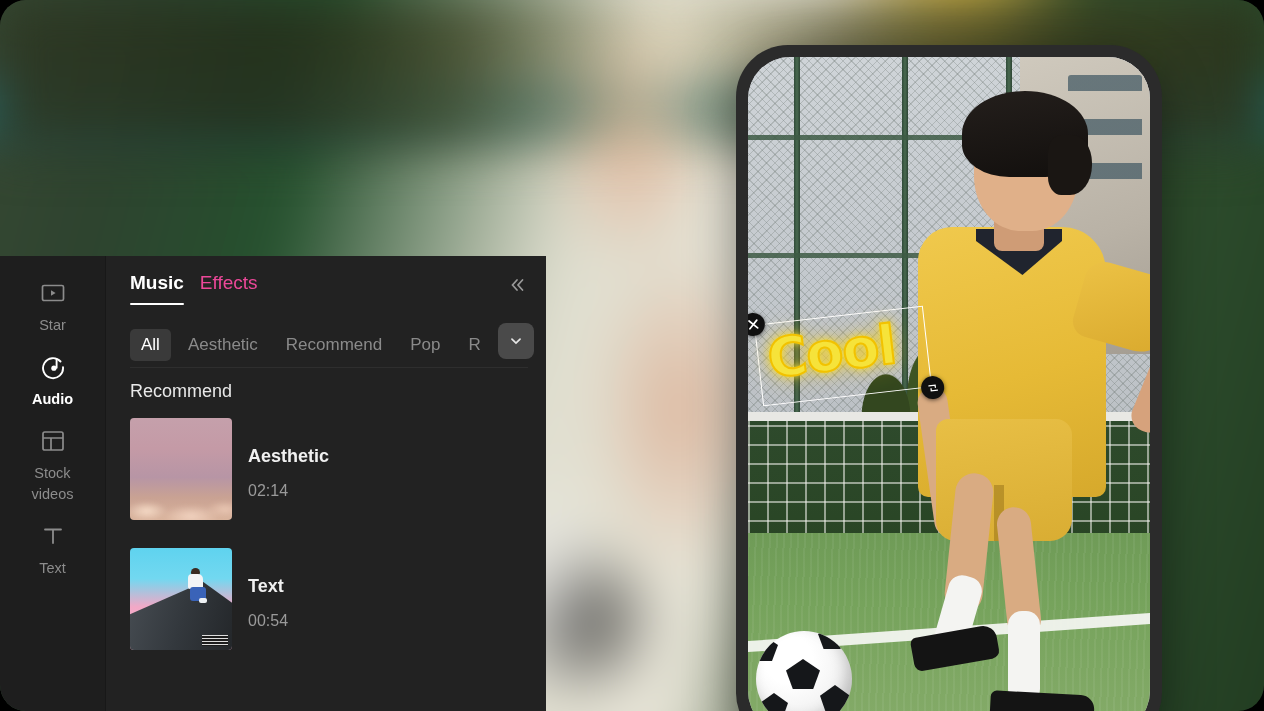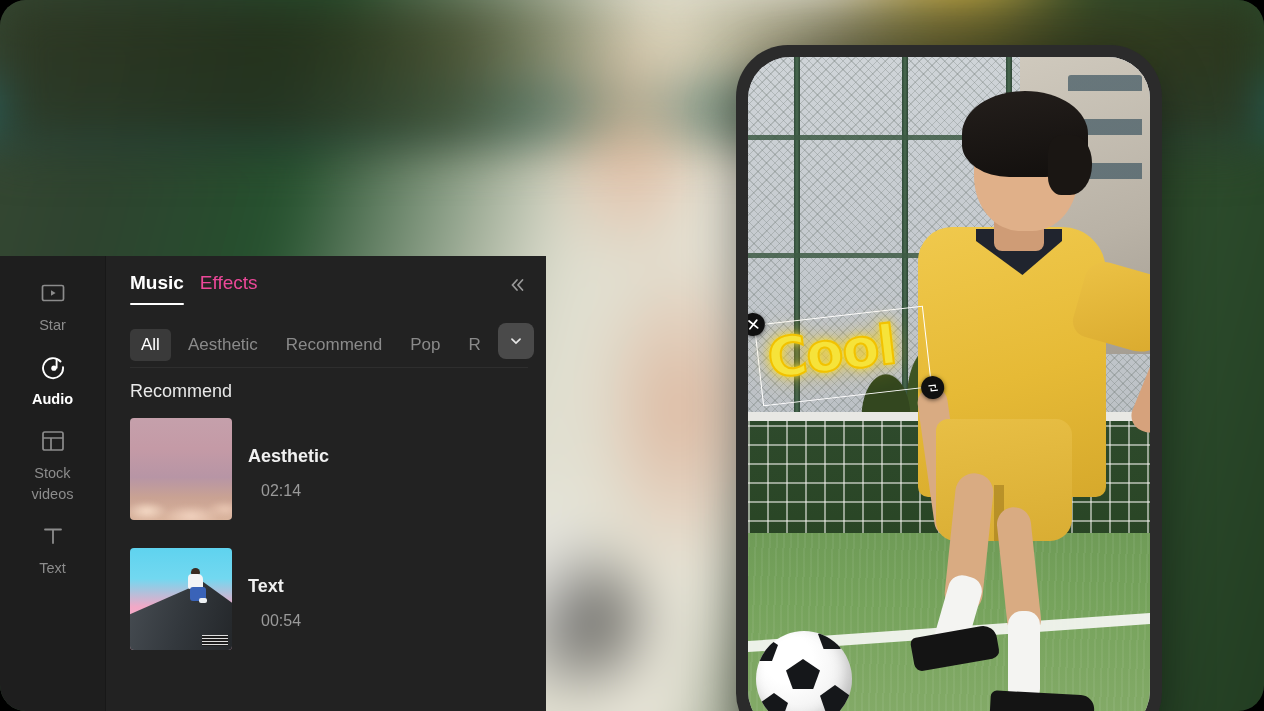--- a/index.html
+++ b/index.html
@@ -256,21 +256,21 @@
   .track {
     display:flex; align-items:flex-start; gap: 16px;
     padding: 6px 0 22px; cursor:pointer;
   }
   .thumb {
     width: 102px; height: 102px; border-radius: 4px; flex: none;
     position:relative; overflow:hidden;
   }
   .tinfo { padding-top: 28px; }
   .tname { font-size: 18px; font-weight: 700; color:#f0f0f0; }
-  .tdur { font-size: 16px; color:#9a9a9a; margin-top: 15px; margin-left: 13px; }
+  .tdur { font-size: 16px; color:#9a9a9a; margin-top: 15px; }
 
   
   #art-aesthetic {
     background: linear-gradient(to bottom,#c5a0ab 0%, #c49aa6 30%, #b795a5 58%, #c9a293 78%, #d9b39c 100%);
   }
   #art-aesthetic::after {
     content:""; position:absolute; left:-10%; bottom:-4px; width:120%; height:42%;
     background:
       radial-gradient(ellipse 30px 14px at 22% 70%, rgba(250,225,205,.9), transparent 70%),
       radial-gradient(ellipse 40px 16px at 58% 82%, rgba(246,216,198,.85), transparent 72%),

